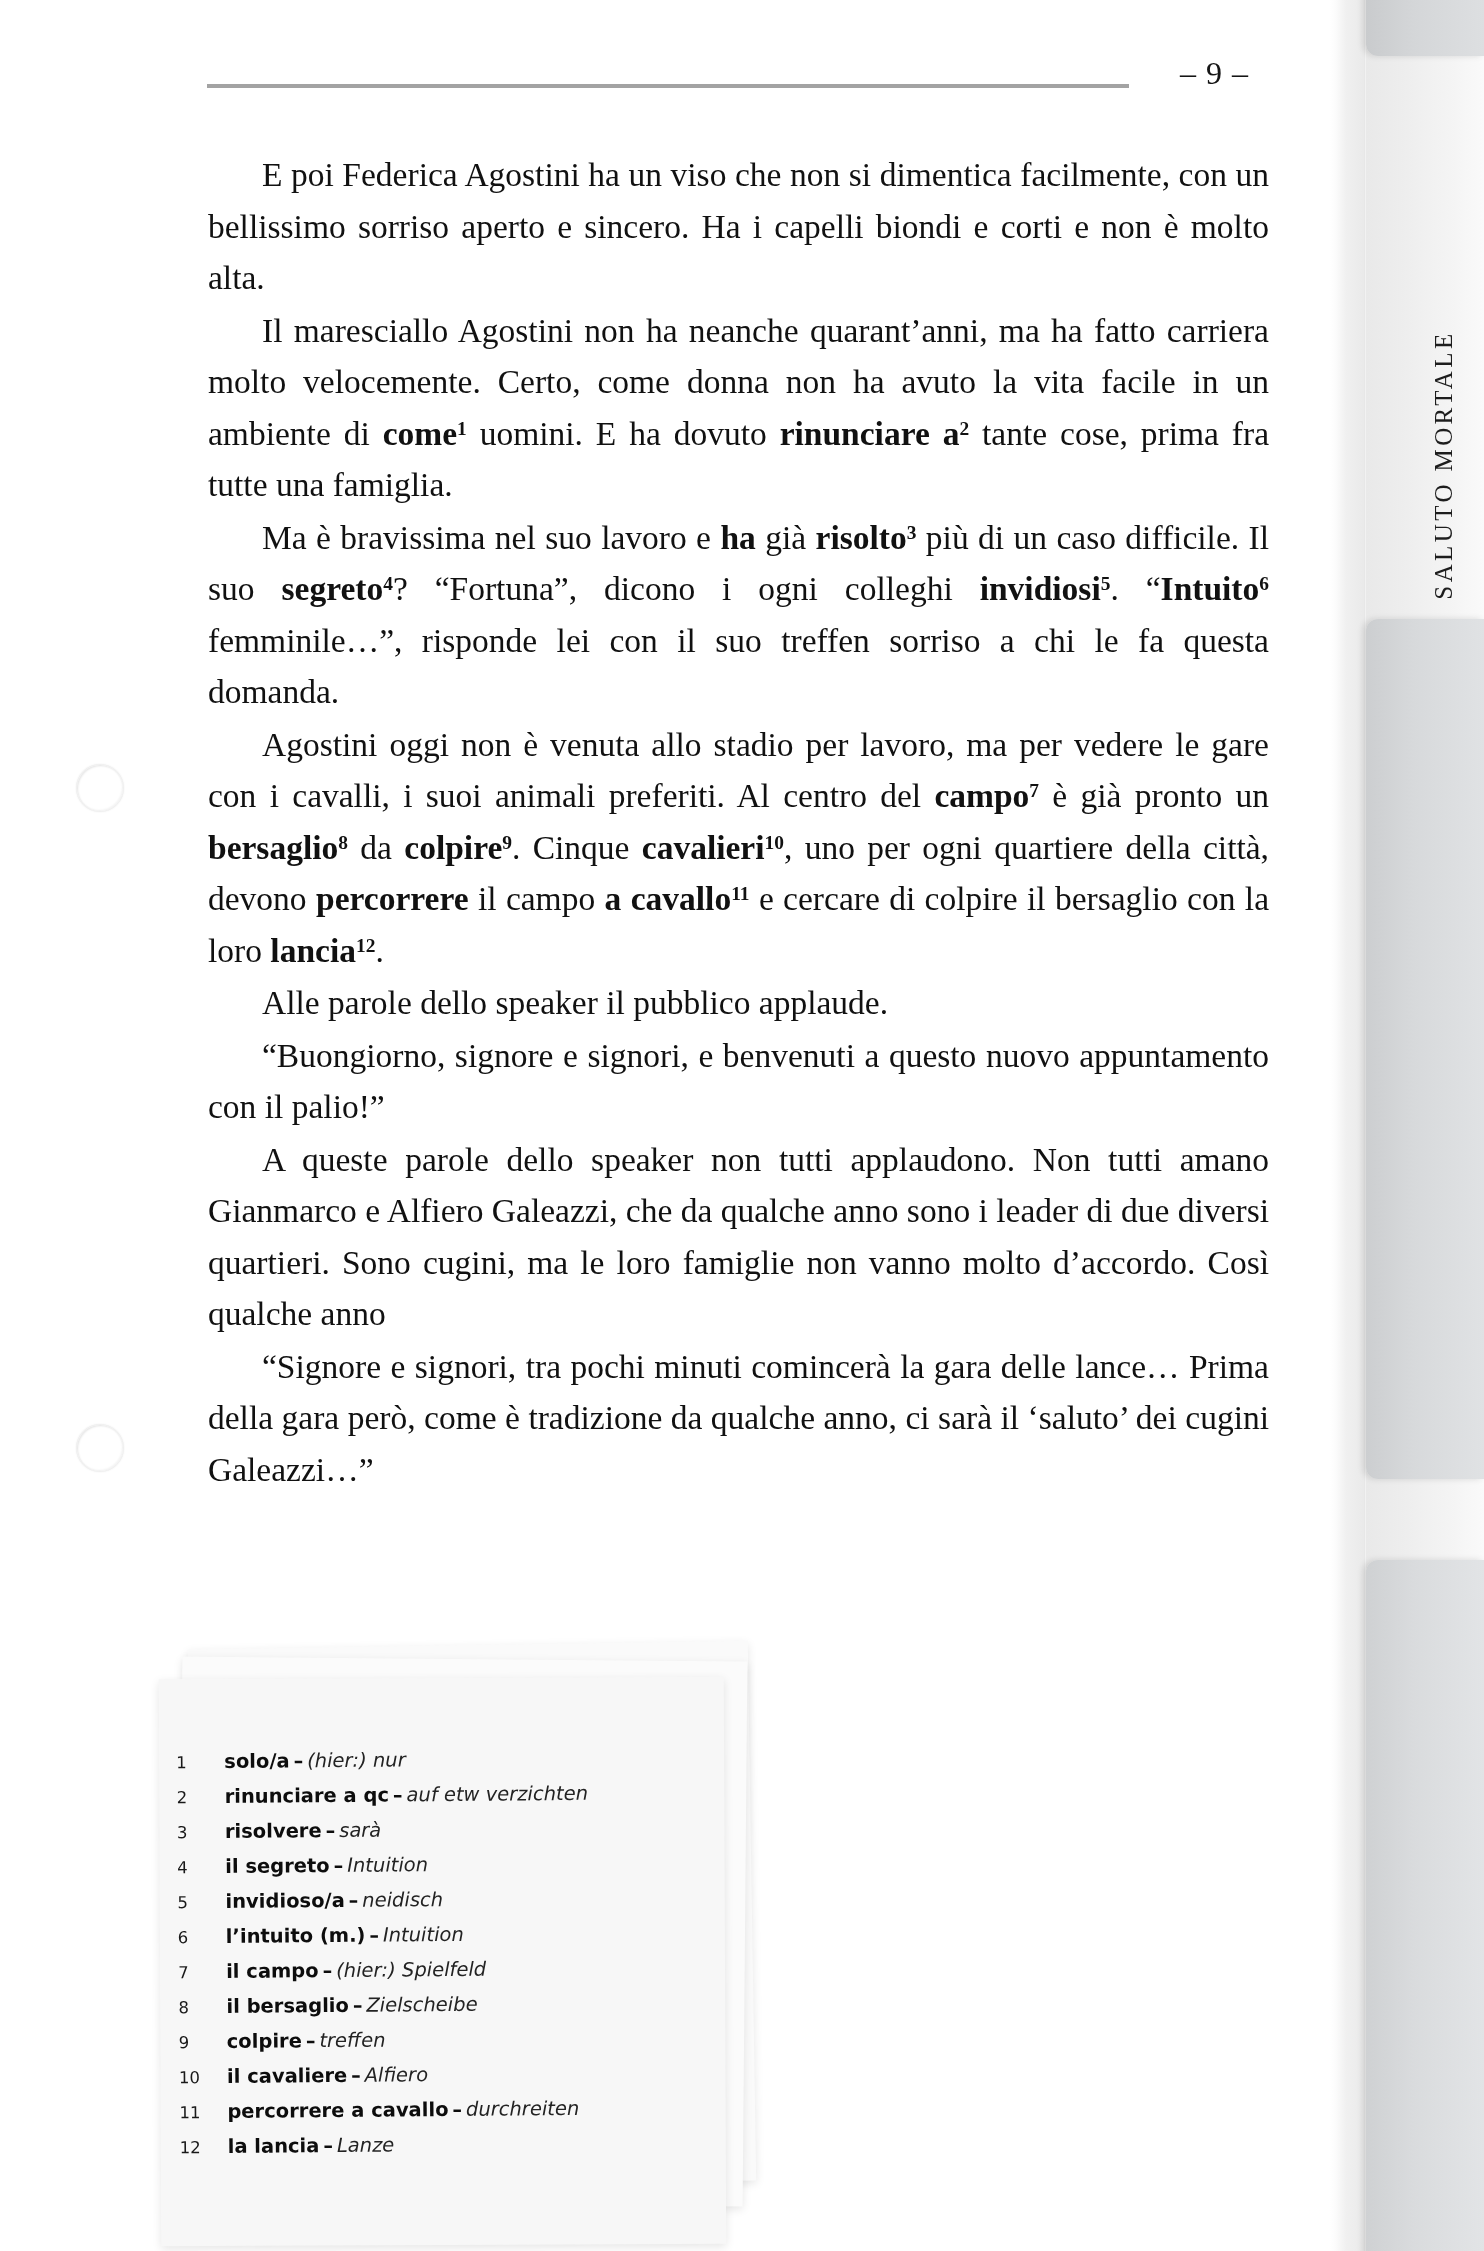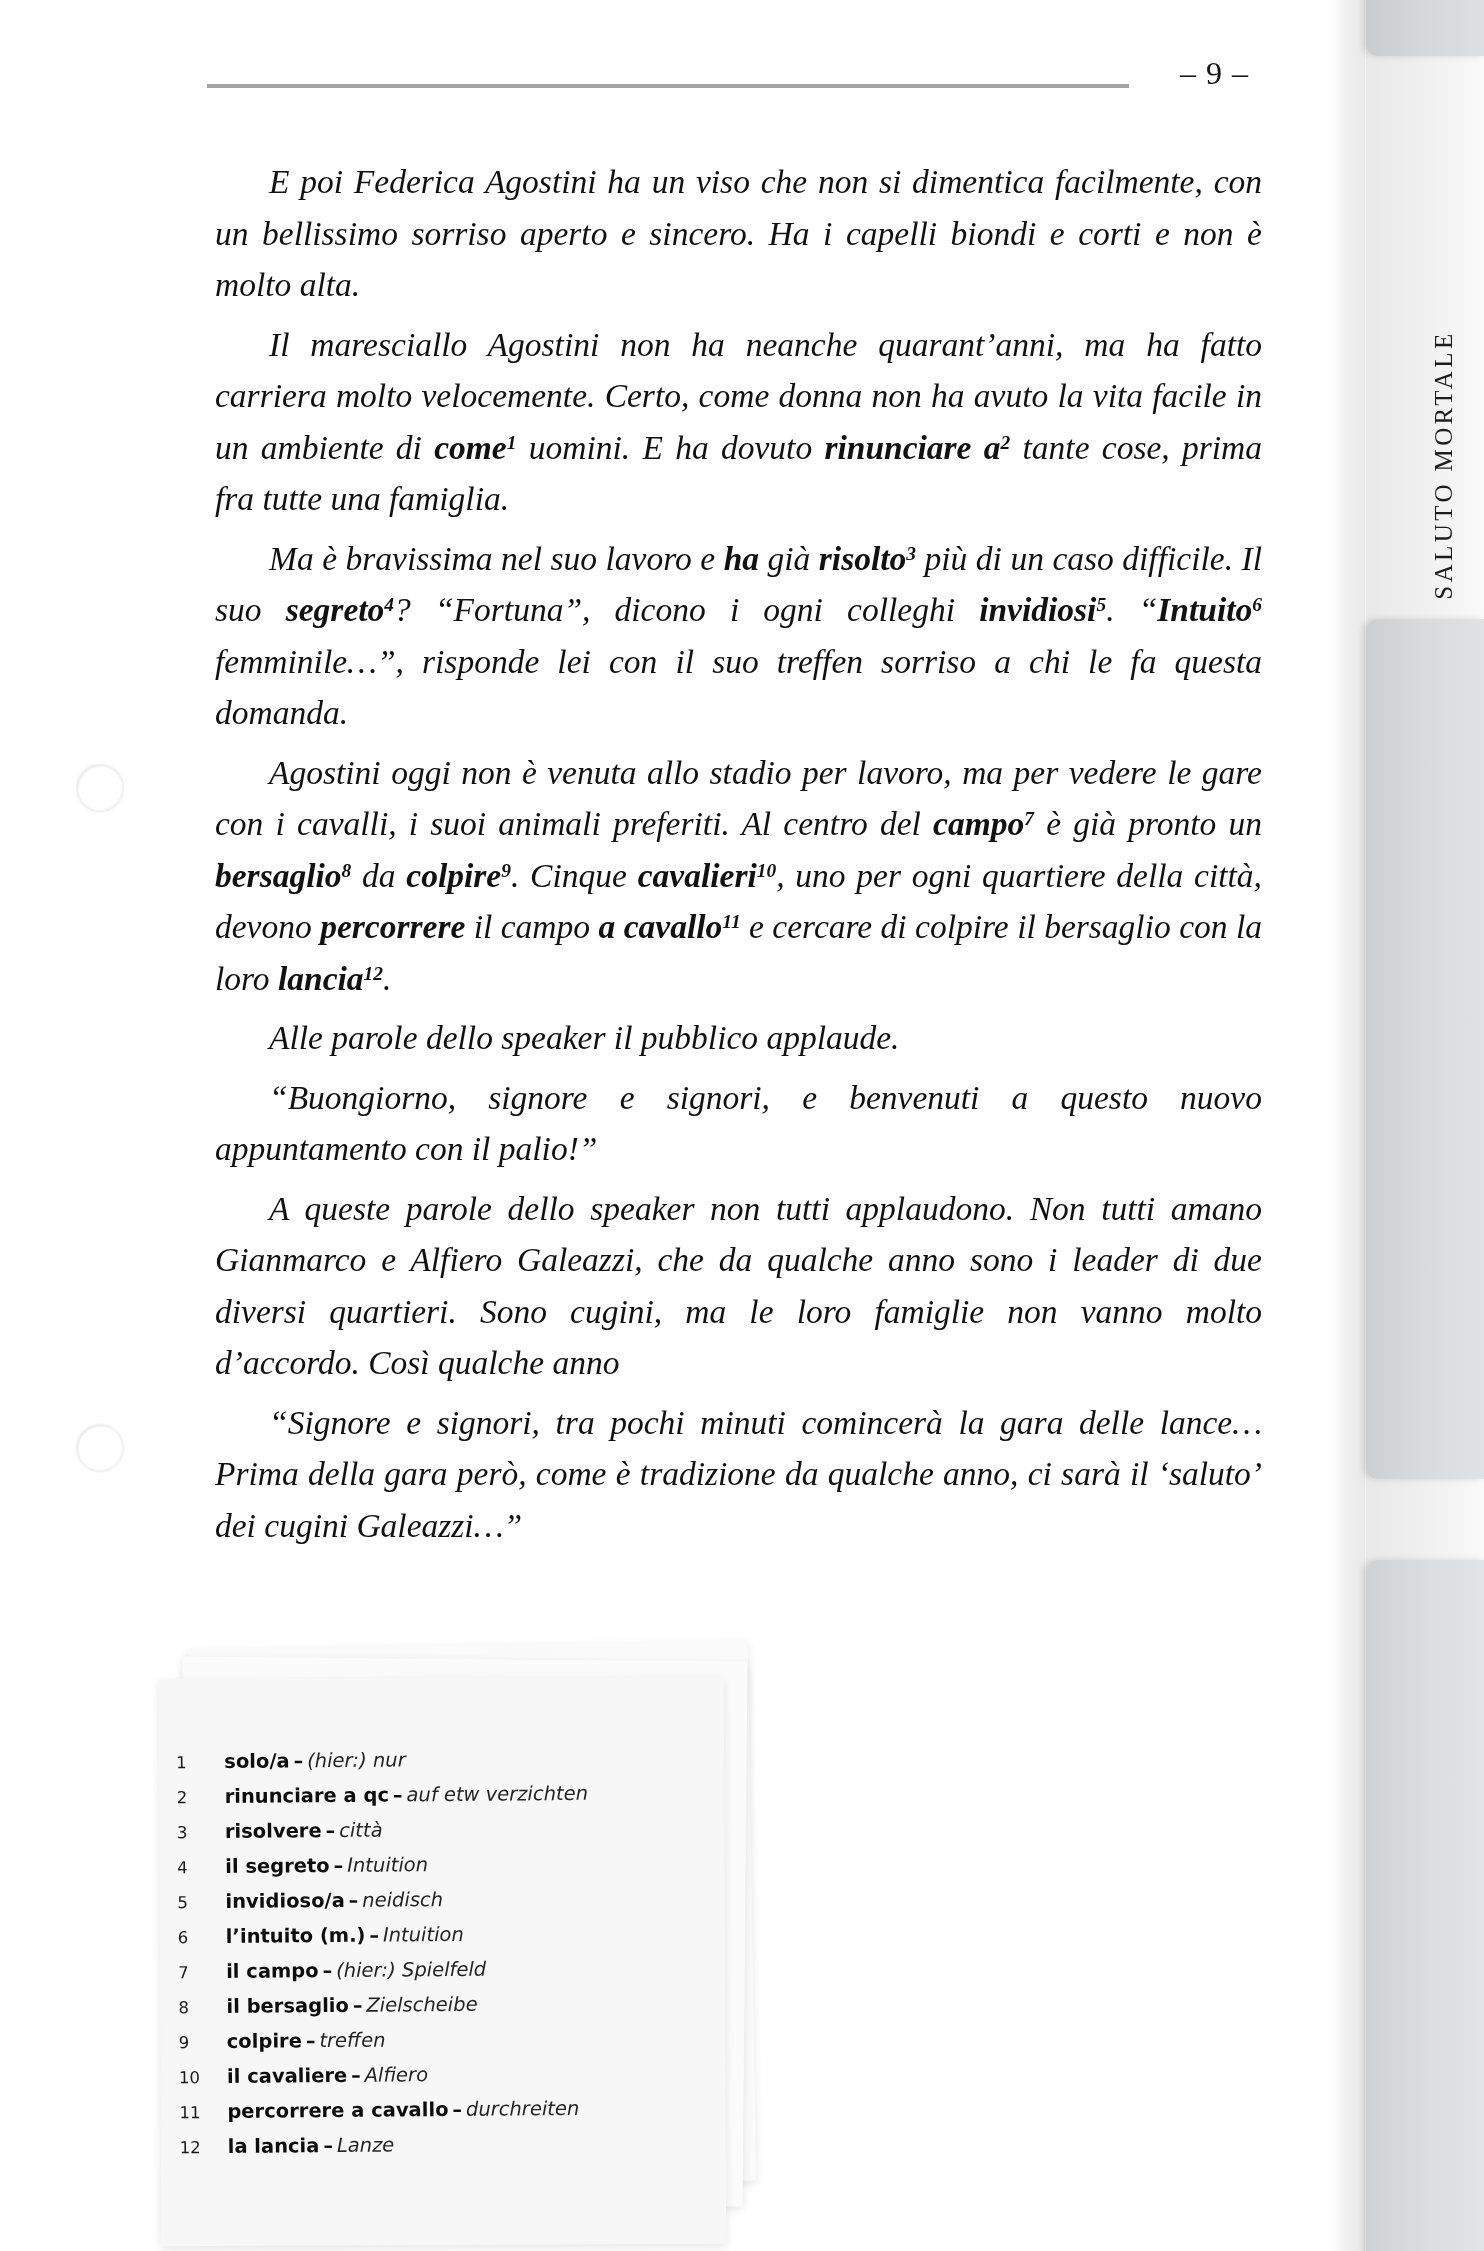--- a/index.html
+++ b/index.html
@@ -135,23 +135,22 @@
     left: 207px;
     top: 148px;
     width: 1063px;
     font-size: 33.5px;
     line-height: 51.5px;
     color: #111111;
     text-align: justify;
     text-justify: inter-word;
   }
   .body-text p {
-    margin: 8px;
+    margin: 1px;
     text-indent: 54px;
-    font-style: italic;
   }
   .body-text b { font-weight: bold; }
   .body-text sup {
     font-size: 0.58em;
     vertical-align: 0.52em;
     line-height: 0;
     font-weight: bold;
   }
 
   
@@ -280,21 +279,21 @@
           <div class="gloss-row">
             <span class="gloss-num">2</span>
             <span class="gloss-it">rinunciare a qc</span>
             <span class="gloss-dash">–</span>
             <span class="gloss-de">auf etw verzichten</span>
           </div>
           <div class="gloss-row">
             <span class="gloss-num">3</span>
             <span class="gloss-it">risolvere</span>
             <span class="gloss-dash">–</span>
-            <span class="gloss-de">città</span>
+            <span class="gloss-de">sarà</span>
           </div>
           <div class="gloss-row">
             <span class="gloss-num">4</span>
             <span class="gloss-it">il segreto</span>
             <span class="gloss-dash">–</span>
             <span class="gloss-de">Intuition</span>
           </div>
           <div class="gloss-row">
             <span class="gloss-num">5</span>
             <span class="gloss-it">invidioso/a</span>

